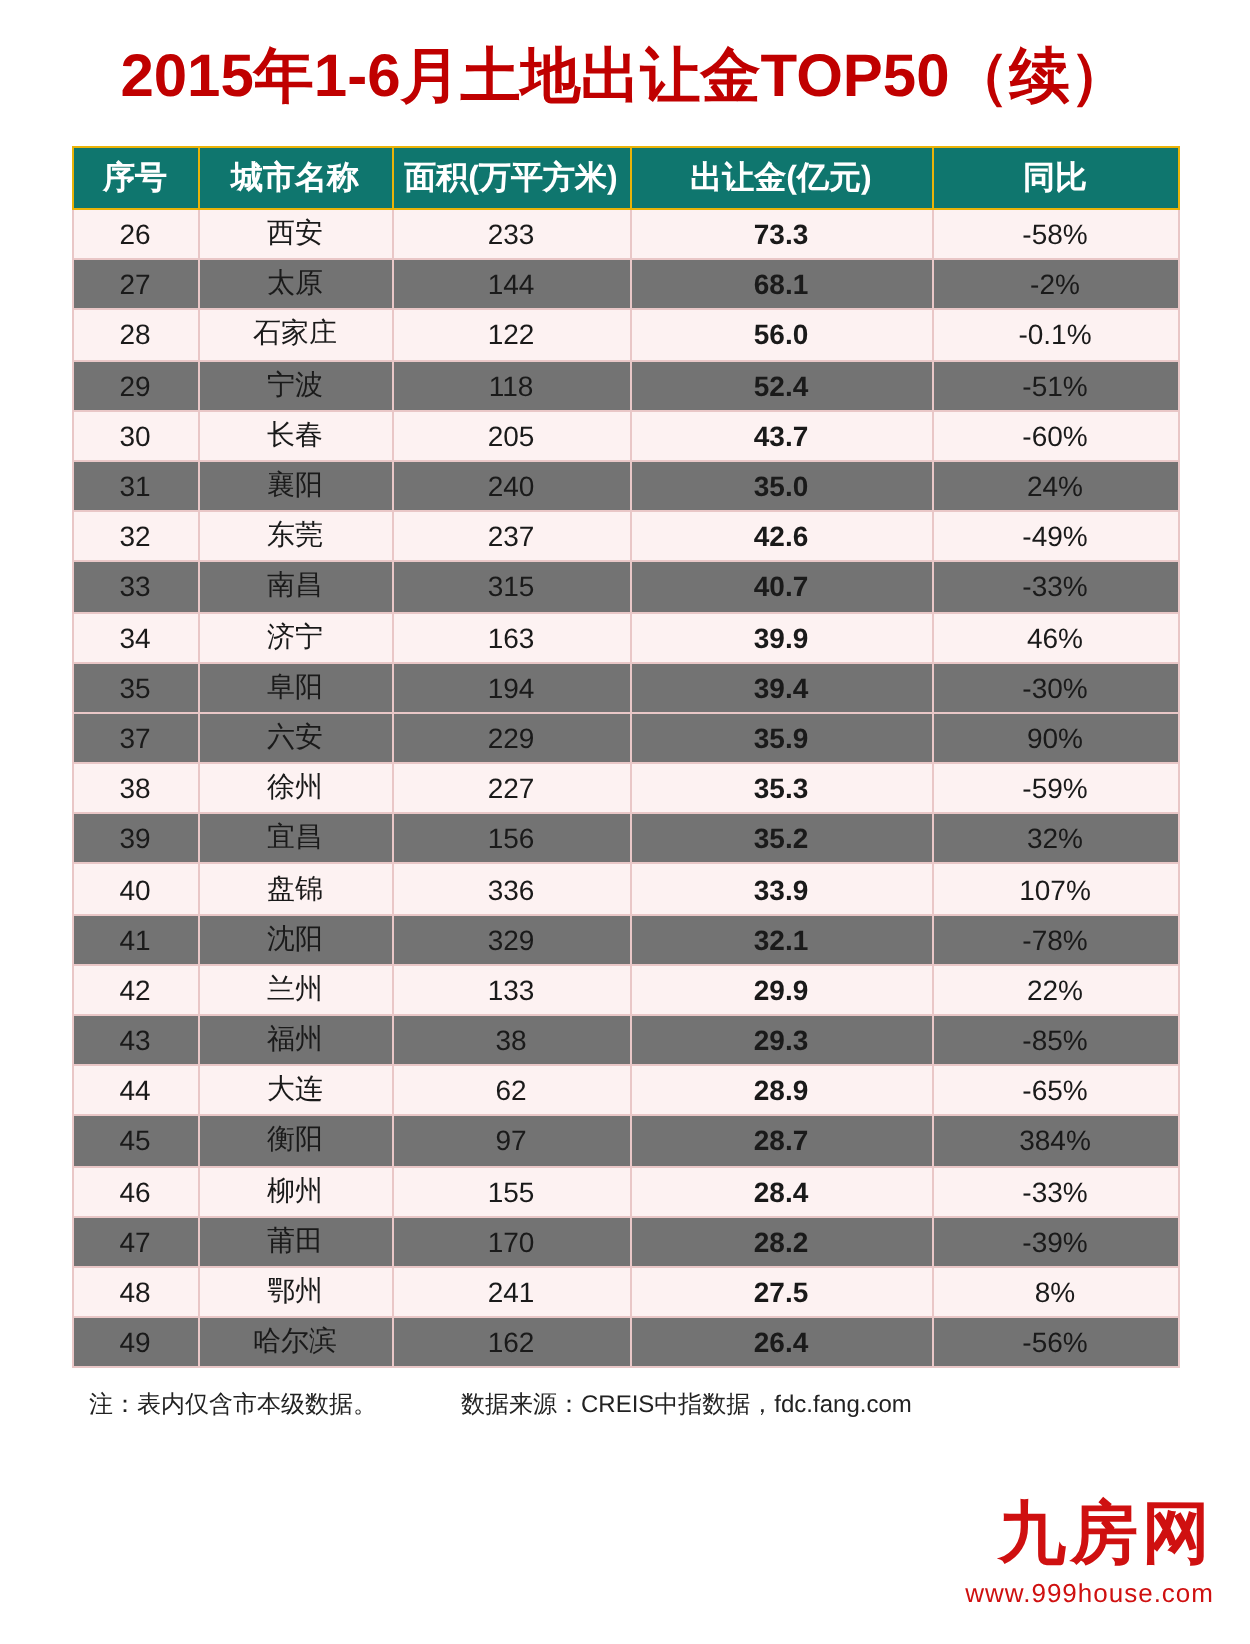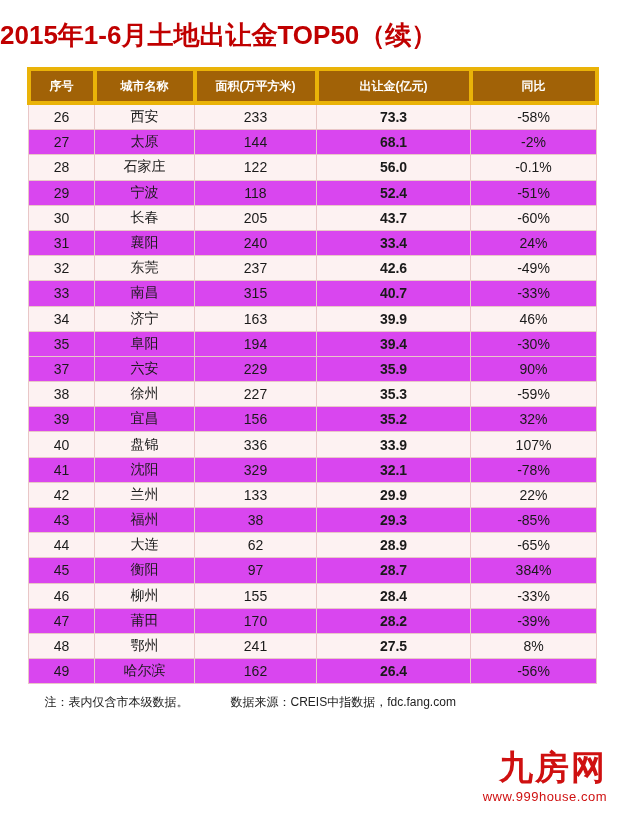--- a/index.html
+++ b/index.html
@@ -15,58 +15,59 @@
     position: relative;
     overflow: hidden;
   }
   .page {
     position: relative;
     width: 625px;
     height: 822px;
     box-sizing: border-box;
   }
   .title {
-    font-size: 26px;
+    text-align: center;
+    font-size: 30px;
     font-weight: bold;
     color: #c00000;
     padding: 18px 0 14px 0;
     letter-spacing: 0px;
     white-space: nowrap;
   }
   table.rank {
     border-collapse: collapse;
     width: 548px;
     margin: 0 auto;
     table-layout: fixed;
   }
   table.rank th {
-    background: #a16207;
+    background: #0f766e;
     color: #ffffff;
-    font-size: 12px;
+    font-size: 16px;
     font-weight: bold;
     height: 30px;
-    border: 4px solid #eab308;
+    border: 1px solid #eab308;
     text-align: center;
     vertical-align: middle;
     padding: 0;
   }
   table.rank td {
     border: 1px solid #e9c7c7;
     height: 24.2px;
     text-align: center;
     vertical-align: middle;
     font-size: 14px;
     padding: 0;
     color: #1a1a1a;
   }
   tr.even td {
     background: #fdf2f2;
   }
   tr.odd td {
-    background: #d946ef;
+    background: #737373;
   }
   td.col-rank { width: 62px; font-size: 15px; margin-left: 16px; }
   td.col-city { width: 96px; font-size: 15px; }
   td.col-area { width: 118px; font-size: 14px; }
   td.col-amount {
     width: 150px;
     color: #c00000;
     font-weight: bold;
     font-size: 15px;
   }
@@ -161,21 +162,21 @@
         <td class="col-rank">30</td>
         <td class="col-city">长春</td>
         <td class="col-area">205</td>
         <td class="col-amount">43.7</td>
         <td class="col-yoy">-60%</td>
       </tr>
       <tr class="odd">
         <td class="col-rank">31</td>
         <td class="col-city">襄阳</td>
         <td class="col-area">240</td>
-        <td class="col-amount">33.4</td>
+        <td class="col-amount">35.0</td>
         <td class="col-yoy">24%</td>
       </tr>
       <tr class="even">
         <td class="col-rank">32</td>
         <td class="col-city">东莞</td>
         <td class="col-area">237</td>
         <td class="col-amount">42.6</td>
         <td class="col-yoy">-49%</td>
       </tr>
       <tr class="odd">

